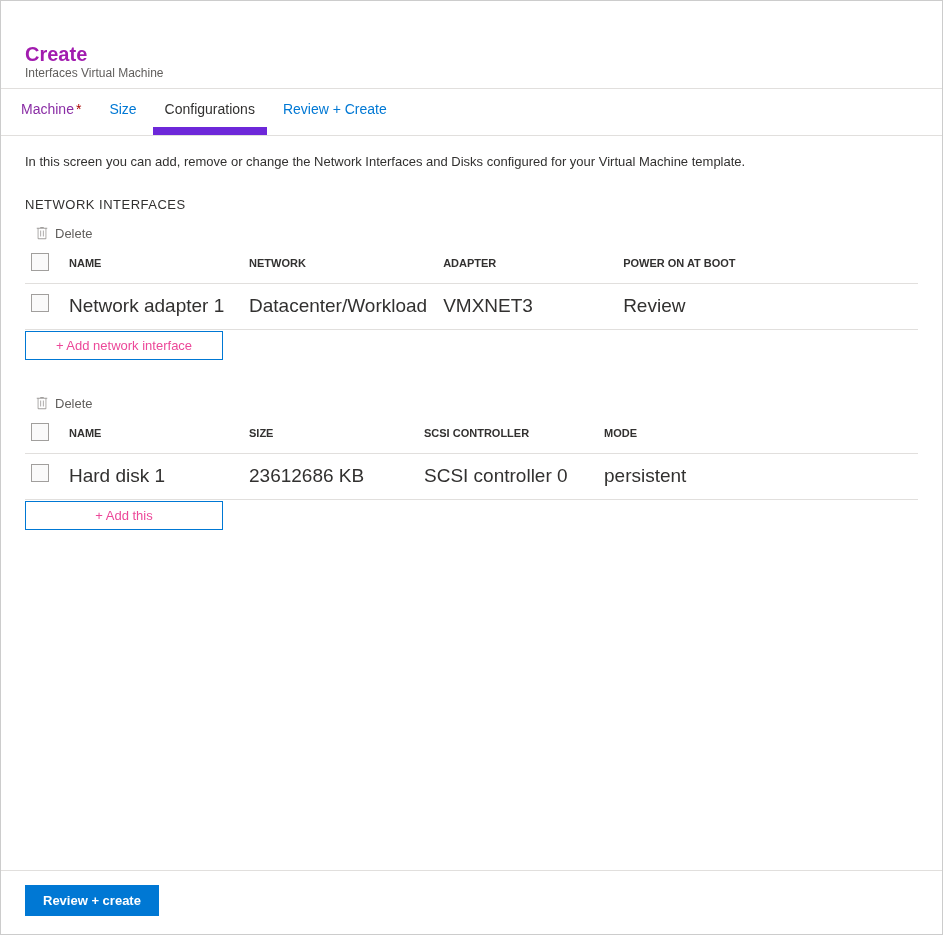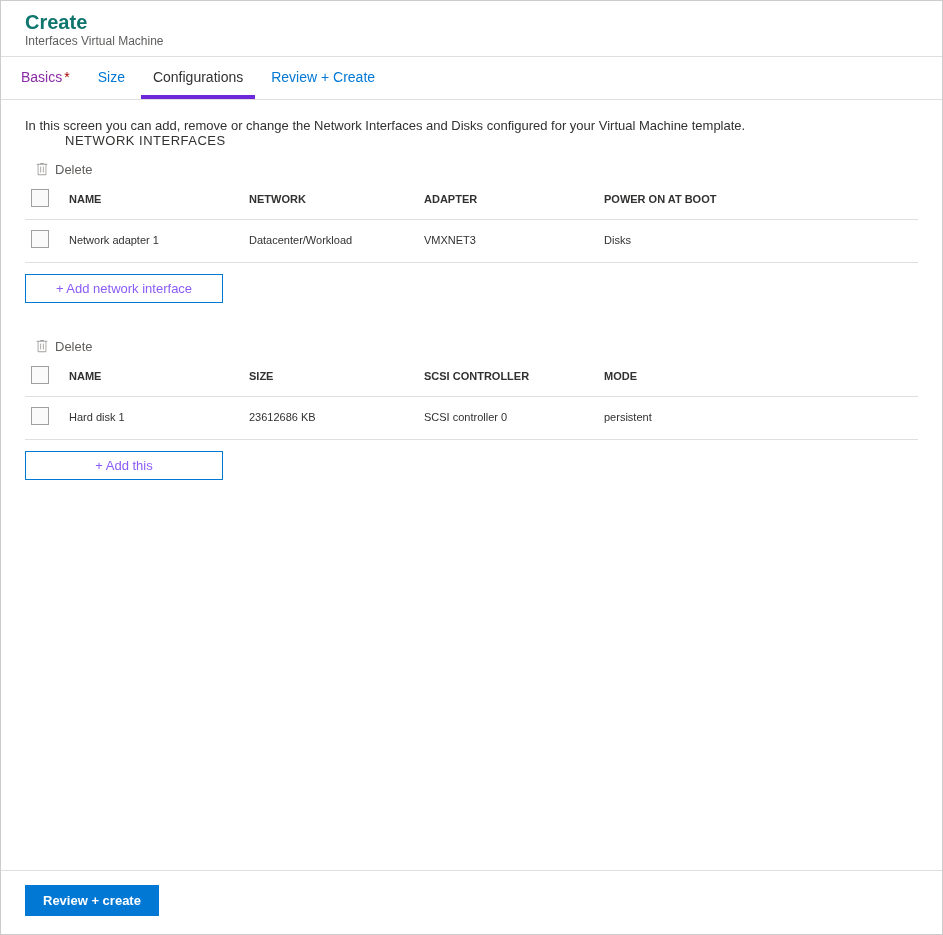--- a/index.html
+++ b/index.html
@@ -15,21 +15,22 @@
     flex-direction: column;
     overflow: hidden;
   }
   .header {
     padding: 10px 24px 8px 24px;
     border-bottom: 1px solid #e1dfdd;
   }
   .header-title {
     font-size: 20px;
     font-weight: 600;
-    color: #0f766e;
+    color: #a21caf;
+    margin-top: 32px;
   }
   .header-subtitle {
     font-size: 12px;
     color: #605e5c;
     margin-top: 0px;
   }
   .tabs {
     padding: 0 8px;
     border-bottom: 1px solid #e1dfdd;
     display: flex;
@@ -41,91 +42,91 @@
     border-bottom: 2px solid transparent;
     margin-right: 4px;
     color: #0078d4;
   }
   .tab.modified {
     color: #8a2da5;
   }
   .tab.active {
     color: #323130;
     font-weight: 400;
-    border-bottom: 4px solid #6d28d9;
+    border-bottom: 8px solid #6d28d9;
   }
   .asterisk { color: #a80000; margin-left: 2px; }
   .content {
     flex: 1;
     padding: 18px 24px;
     overflow: auto;
   }
   .description {
     font-size: 13px;
     color: #323130;
+    margin-bottom: 28px;
   }
   .section-title {
     font-size: 13px;
     text-transform: uppercase;
     letter-spacing: 0.5px;
     color: #323130;
     margin-bottom: 14px;
     font-weight: 400;
-    margin-left: 40px;
   }
   .toolbar {
     display: flex;
     align-items: flex-start;
     padding-left: 10px;
     margin-bottom: 12px;
   }
   .toolbar-icon {
     width: 14px; height: 14px;
     fill: #a19f9d;
     margin-right: 6px;
   }
   .toolbar-label {
     color: #605e5c;
     font-size: 13px;
   }
   table {
     width: 100%;
     border-collapse: collapse;
-    margin-bottom: 11px;
+    margin-bottom: 1px;
   }
   thead th {
     text-align: left;
     font-size: 11px;
     font-weight: 700;
     text-transform: uppercase;
     padding: 0 8px 10px 8px;
     border-bottom: 1px solid #e1dfdd;
     color: #323130;
   }
   tbody td {
     padding: 10px 8px 12px 8px;
     border-bottom: 1px solid #e1dfdd;
-    font-size: 11px;
+    font-size: 19px;
     vertical-align: middle;
   }
   .col-check { width: 36px; padding-left: 6px; }
   .col-name  { width: 180px; }
   .col2      { width: 175px; }
   .col3      { width: 180px; }
   .checkbox {
     width: 18px; height: 18px;
     border: 1px solid #a19f9d;
     background: #fafafa;
     display: inline-block;
     cursor: pointer;
   }
   .add-btn {
     border: 1px solid #0078d4;
     background: #fff;
-    color: #8b5cf6;
+    color: #ec4899;
     font-size: 13px;
     padding: 6px 14px;
     cursor: pointer;
     min-width: 198px;
     text-align: center;
   }
   .section { margin-bottom: 36px; }
   .footer {
     border-top: 1px solid #e1dfdd;
     padding: 14px 24px 18px 24px;
@@ -143,21 +144,21 @@
 </head>
 <body>
 
 <div class="header">
   <div class="header-title">Create</div>
   <div class="header-subtitle">Interfaces Virtual Machine</div>
 </div>
 
 <div class="tabs">
   <div class="tab modified">
-    <span>Basics</span><span class="asterisk">*</span>
+    <span>Machine</span><span class="asterisk">*</span>
   </div>
   <div class="tab">Size</div>
   <div class="tab active">Configurations</div>
   <div class="tab">Review + Create</div>
 </div>
 
 <div class="content">
   <p class="description">In this screen you can add, remove or change the Network Interfaces and Disks configured for your Virtual Machine template.</p>
 
   <div class="section">
@@ -179,21 +180,21 @@
           <th class="col3">ADAPTER</th>
           <th>POWER ON AT BOOT</th>
         </tr>
       </thead>
       <tbody>
         <tr>
           <td class="col-check"><span class="checkbox"></span></td>
           <td>Network adapter 1</td>
           <td>Datacenter/Workload</td>
           <td>VMXNET3</td>
-          <td>Disks</td>
+          <td>Review</td>
         </tr>
       </tbody>
     </table>
     <button class="add-btn">+ Add network interface</button>
   </div>
 
   <div class="section">
     <div class="toolbar">
       <svg class="toolbar-icon" viewBox="0 0 16 16">
           <path d="M6 2V1h4v1h4v1h-1v11a1 1 0 0 1-1 1H4a1 1 0 0 1-1-1V3H2V2h4zm-2 1v11h8V3H4zm2 2h1v7H6V5zm3 0h1v7H9V5z"></path>

